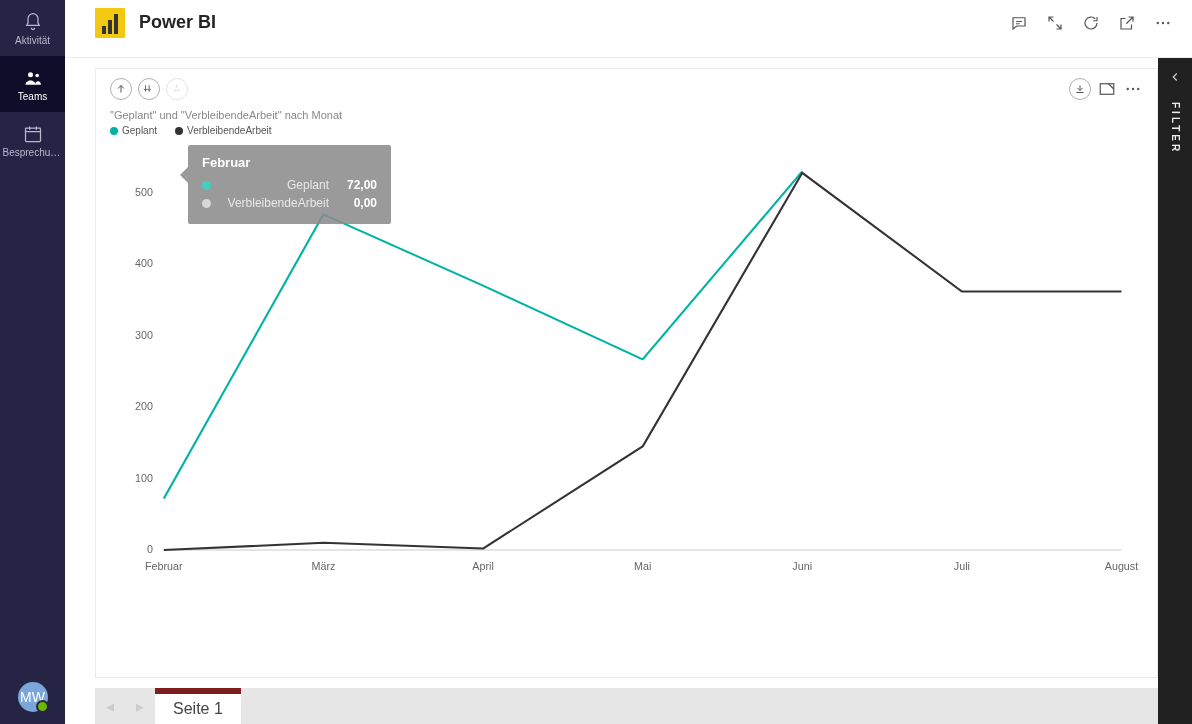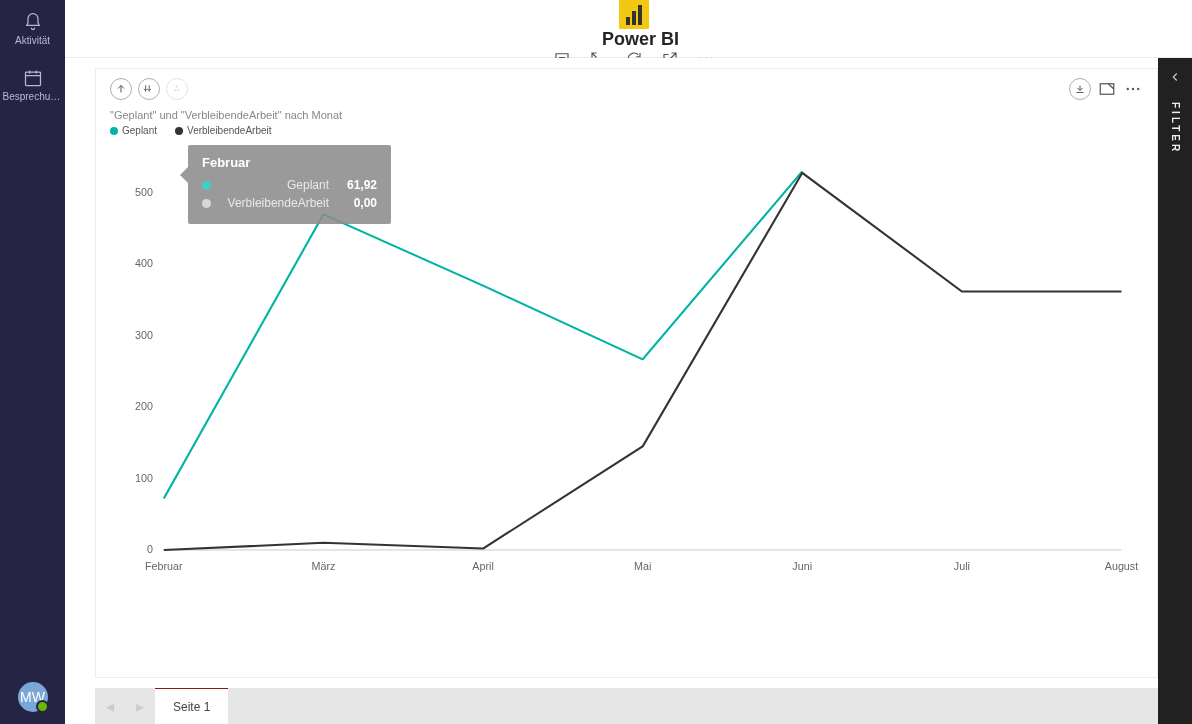--- a/index.html
+++ b/index.html
@@ -24,21 +24,21 @@
     display:flex; align-items:center; justify-content:center; font-size: 14px; margin-bottom: 12px; position: relative;
   }
   .avatar::after {
     content:""; position:absolute; right:-1px; bottom:-1px; width:9px; height:9px; border-radius:50%;
     background:#6bb700; border:2px solid #252445;
   }
 
   
   .main { flex:1; display:flex; flex-direction:column; background:#fff; }
   .topbar {
-    height: 58px; display:flex; align-items:center; padding: 0 20px 12px 30px; border-bottom: 1px solid #ededed; flex-direction: column;
+    height: 58px; display:flex; align-items:center; padding: 0 20px 12px 30px; border-bottom: 1px solid #ededed;
   }
   .pbi-logo {
     width: 30px; height: 30px; background:#f2c811; display:flex; align-items:flex-end; justify-content:center;
     padding:5px 5px 4px 5px; border-radius:1px;
   }
   .pbi-logo span { display:inline-block; width:4px; margin:0 1px; background:#333;}
   .pbi-logo span.b1{height:8px;} .pbi-logo span.b2{height:14px;} .pbi-logo span.b3{height:20px;}
   .app-title { font-size: 18px; font-weight:600; color:#252424; margin-left: 14px; }
   .top-spacer{flex:1;}
   .top-icons { display:flex; gap:18px; color:#666; }
@@ -87,22 +87,22 @@
   .tooltip .tt-label { color:#e8e8e8; min-width:110px; text-align:right;}
   .tooltip .tt-val { font-weight:600; min-width:40px; text-align:right;}
 
   
   .page-tabs {
     height:36px; background:#e6e6e6; display:flex; align-items:stretch; margin-top:10px;
   }
   .tab-nav { width:30px; display:flex; align-items:center; justify-content:center; color:#999; cursor:pointer;}
   .tab-nav.disabled { color:#ccc; cursor:default;}
   .page-tab {
-    background:#fff; padding:0 18px; display:flex; align-items:center; font-size:12px; color:#444;
-    border-top:1px solid #7f1d1d;
+    background:#fff; padding:0 18px; display:flex; align-items:center; font-size:16px; color:#444;
+    border-top:6px solid #7f1d1d;
   }
 
   
   .filter-rail {
     width:34px; background:#212121; color:#fff; display:flex; flex-direction:column; align-items:center;
   }
   .filter-collapse { height:30px; display:flex; align-items:center; justify-content:center; cursor:pointer; color:#ddd; margin-top:4px;}
   .filter-label {
     writing-mode: vertical-rl; letter-spacing:3px; font-size:10px; font-weight:600; color:#eee; margin-top:10px;
   }
@@ -116,20 +116,31 @@
 
   <div class="rail">
     <div class="rail-item">
       <span class="r-icon">
         <svg viewBox="0 0 24 24" width="20" height="20" fill="none" stroke="currentColor" stroke-width="1.5">
             <path d="M6 8a6 6 0 1 1 12 0v5l1.5 3h-15L6 13z"></path>
             <path d="M10 19a2 2 0 0 0 4 0"></path>
           </svg>
       </span>
       <span class="r-label">Aktivität</span>
+    </div>
+    <div class="rail-item selected">
+      <span class="r-icon">
+        <svg viewBox="0 0 24 24" width="20" height="20" fill="currentColor">
+            <circle cx="9" cy="8" r="3"></circle>
+            <circle cx="17" cy="9" r="2.2"></circle>
+            <path d="M3 20c0-3 3-5 6-5s6 2 6 5z"></path>
+            <path d="M14.5 20c0-2 1.5-4 3.5-4s3.5 2 3.5 4z"></path>
+          </svg>
+      </span>
+      <span class="r-label">Teams</span>
     </div>
     <div class="rail-item">
       <span class="r-icon">
         <svg viewBox="0 0 24 24" width="20" height="20" fill="none" stroke="currentColor" stroke-width="1.5">
             <rect x="3" y="5" width="18" height="16" rx="1"></rect>
             <path d="M3 9h18M8 3v4M16 3v4"></path>
           </svg>
       </span>
       <span class="r-label">Besprechun...</span>
     </div>
@@ -247,21 +258,21 @@
                 <text class="axis-text" x="791.6666666666667" y="430" text-anchor="middle">Juli</text>
                 <text class="axis-text" x="940" y="430" text-anchor="middle">August</text>
                 <path d="M50,358.57142857142856 L198.33333333333334,74.28571428571428 L346.6666666666667,145.71428571428572 L495,219.28571428571428 L643.3333333333334,31.428571428571445 " fill="none" stroke="#00b3a4" stroke-width="2" stroke-linejoin="round"></path>
                 <path d="M50,410 L198.33333333333334,402.85714285714283 L346.6666666666667,408.57142857142856 L495,306.42857142857144 L643.3333333333334,32.85714285714289 L791.6666666666667,151.4285714285714 L940,151.4285714285714 " fill="none" stroke="#333333" stroke-width="2" stroke-linejoin="round"></path>
               </svg>
             <div class="tooltip">
               <div class="tt-title">Februar</div>
               <div class="tt-row">
                 <span class="td" style="background:#3fd0c4"></span>
                 <span class="tt-label">Geplant</span>
-                <span class="tt-val">61,92</span>
+                <span class="tt-val">72,00</span>
               </div>
               <div class="tt-row">
                 <span class="td" style="background:#d8d8d8"></span>
                 <span class="tt-label">VerbleibendeArbeit</span>
                 <span class="tt-val">0,00</span>
               </div>
             </div>
           </div>
         </div>
 

